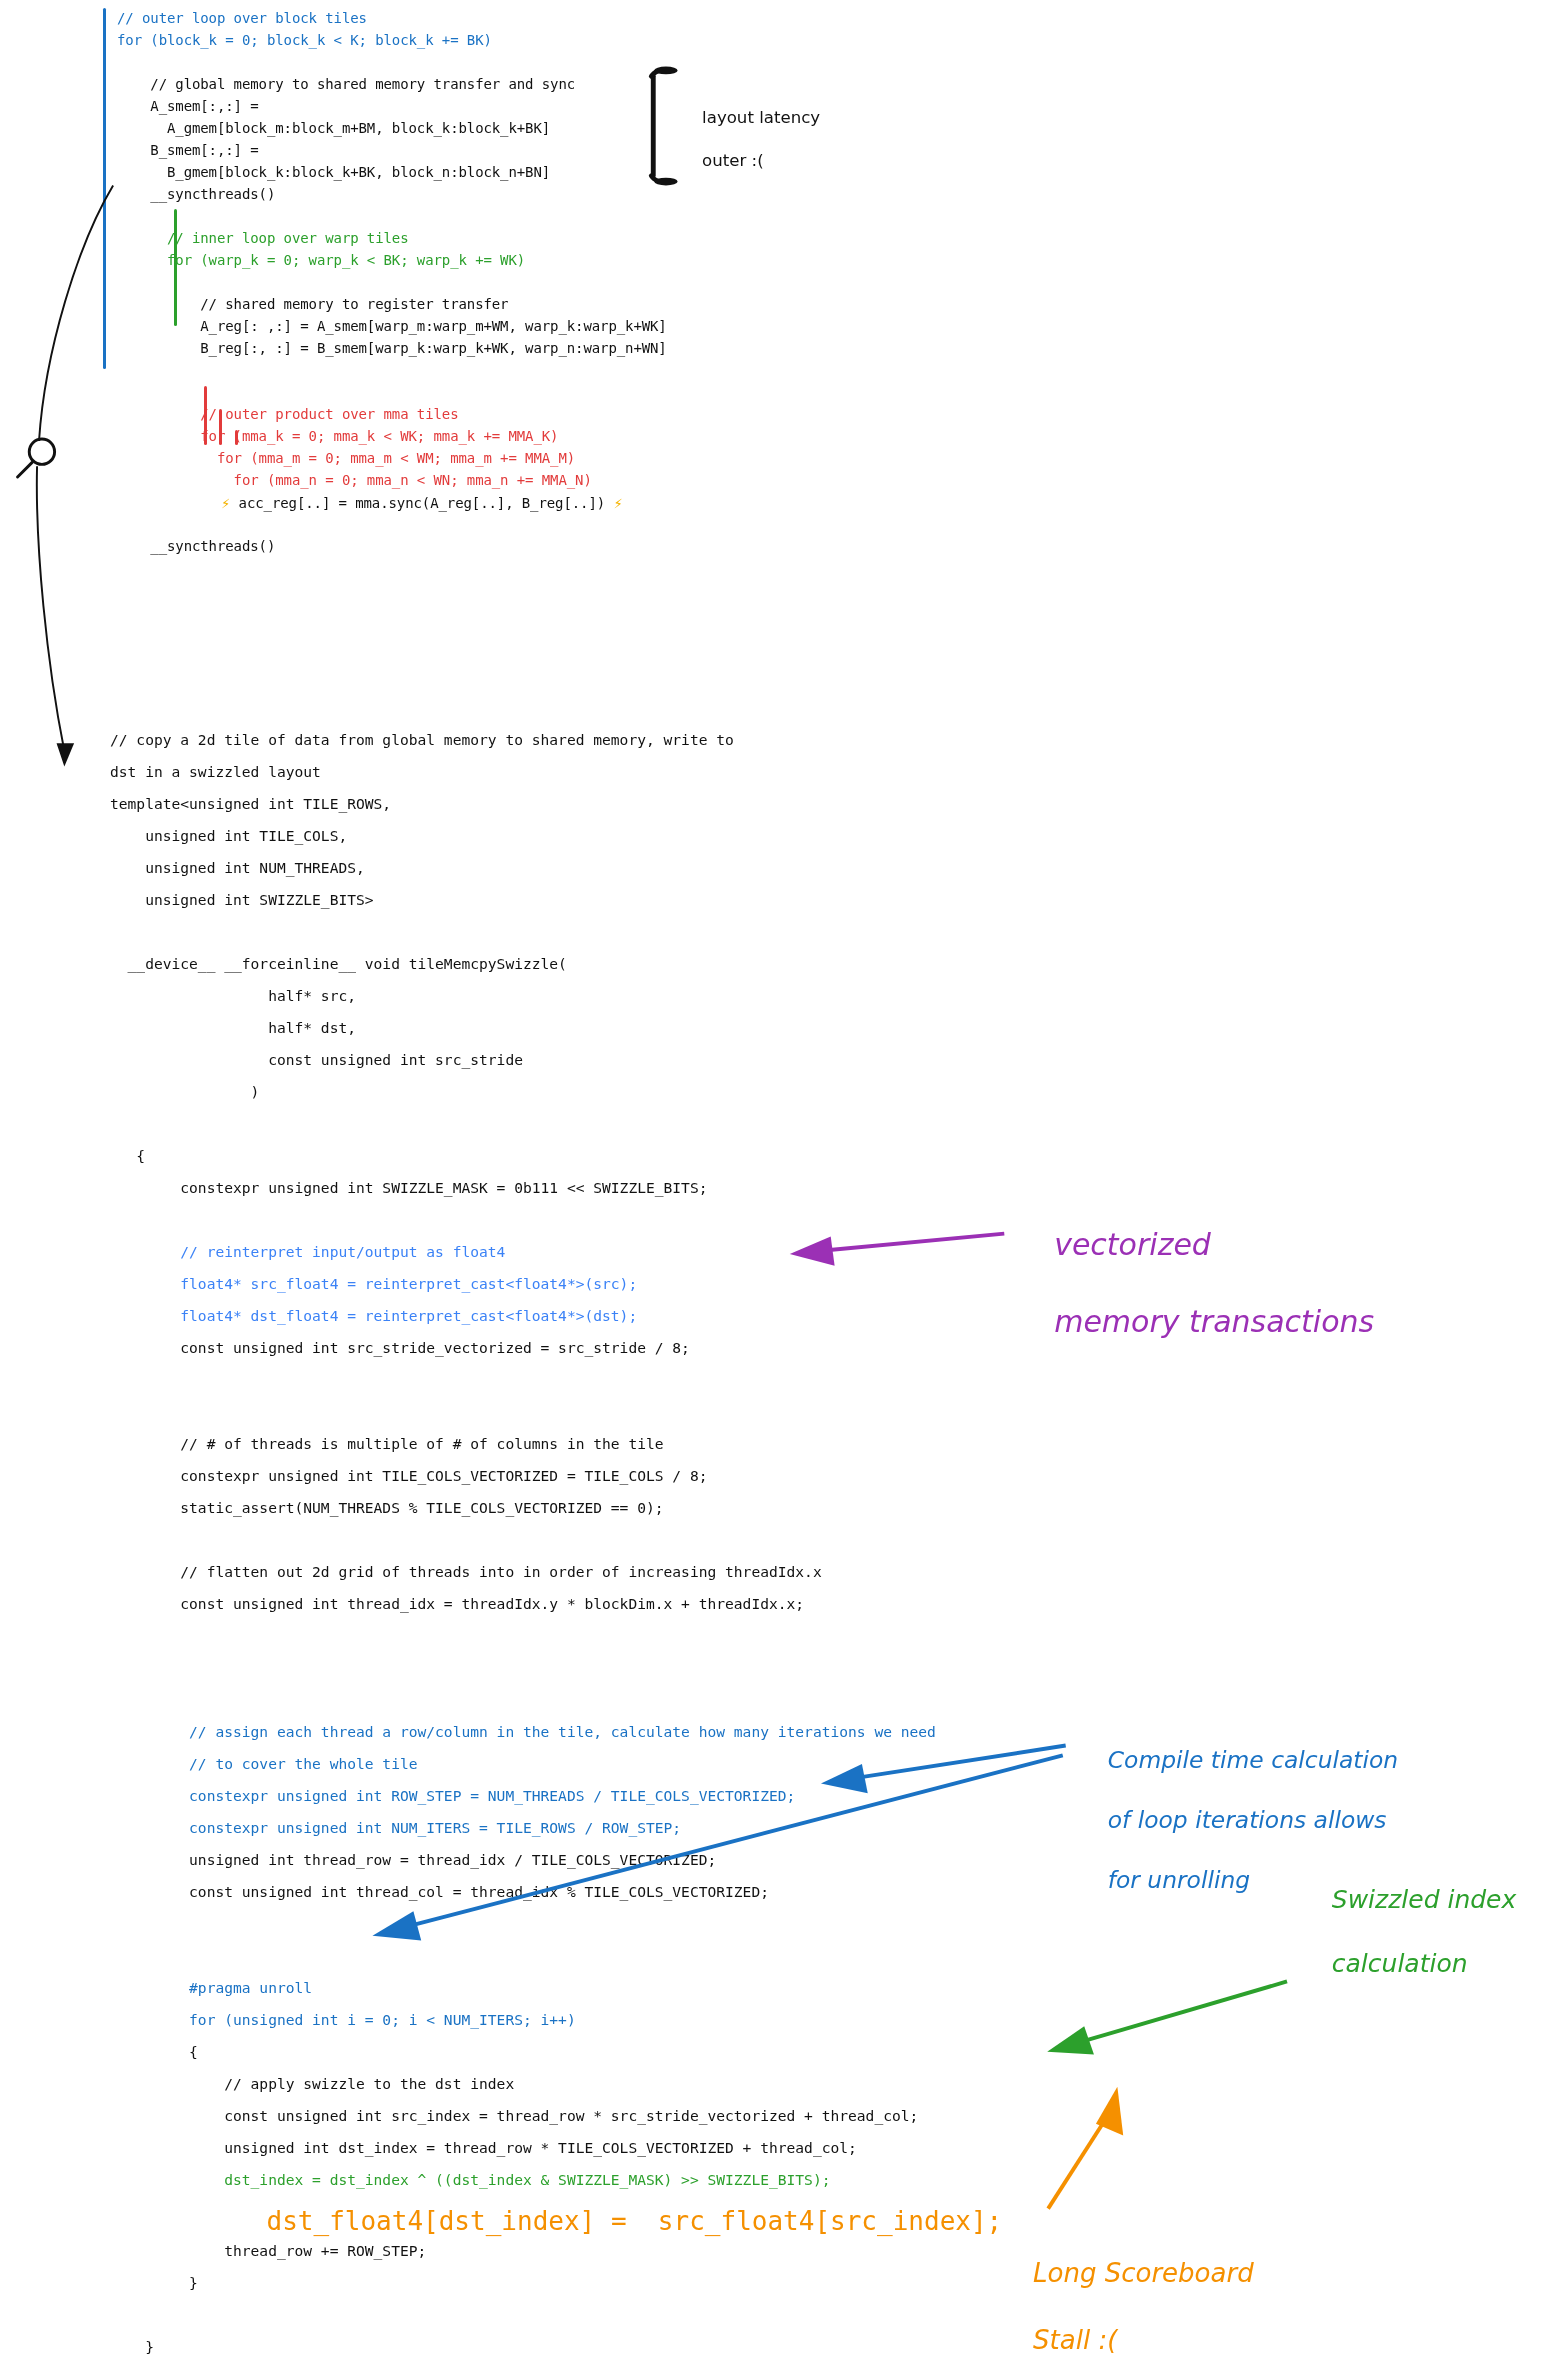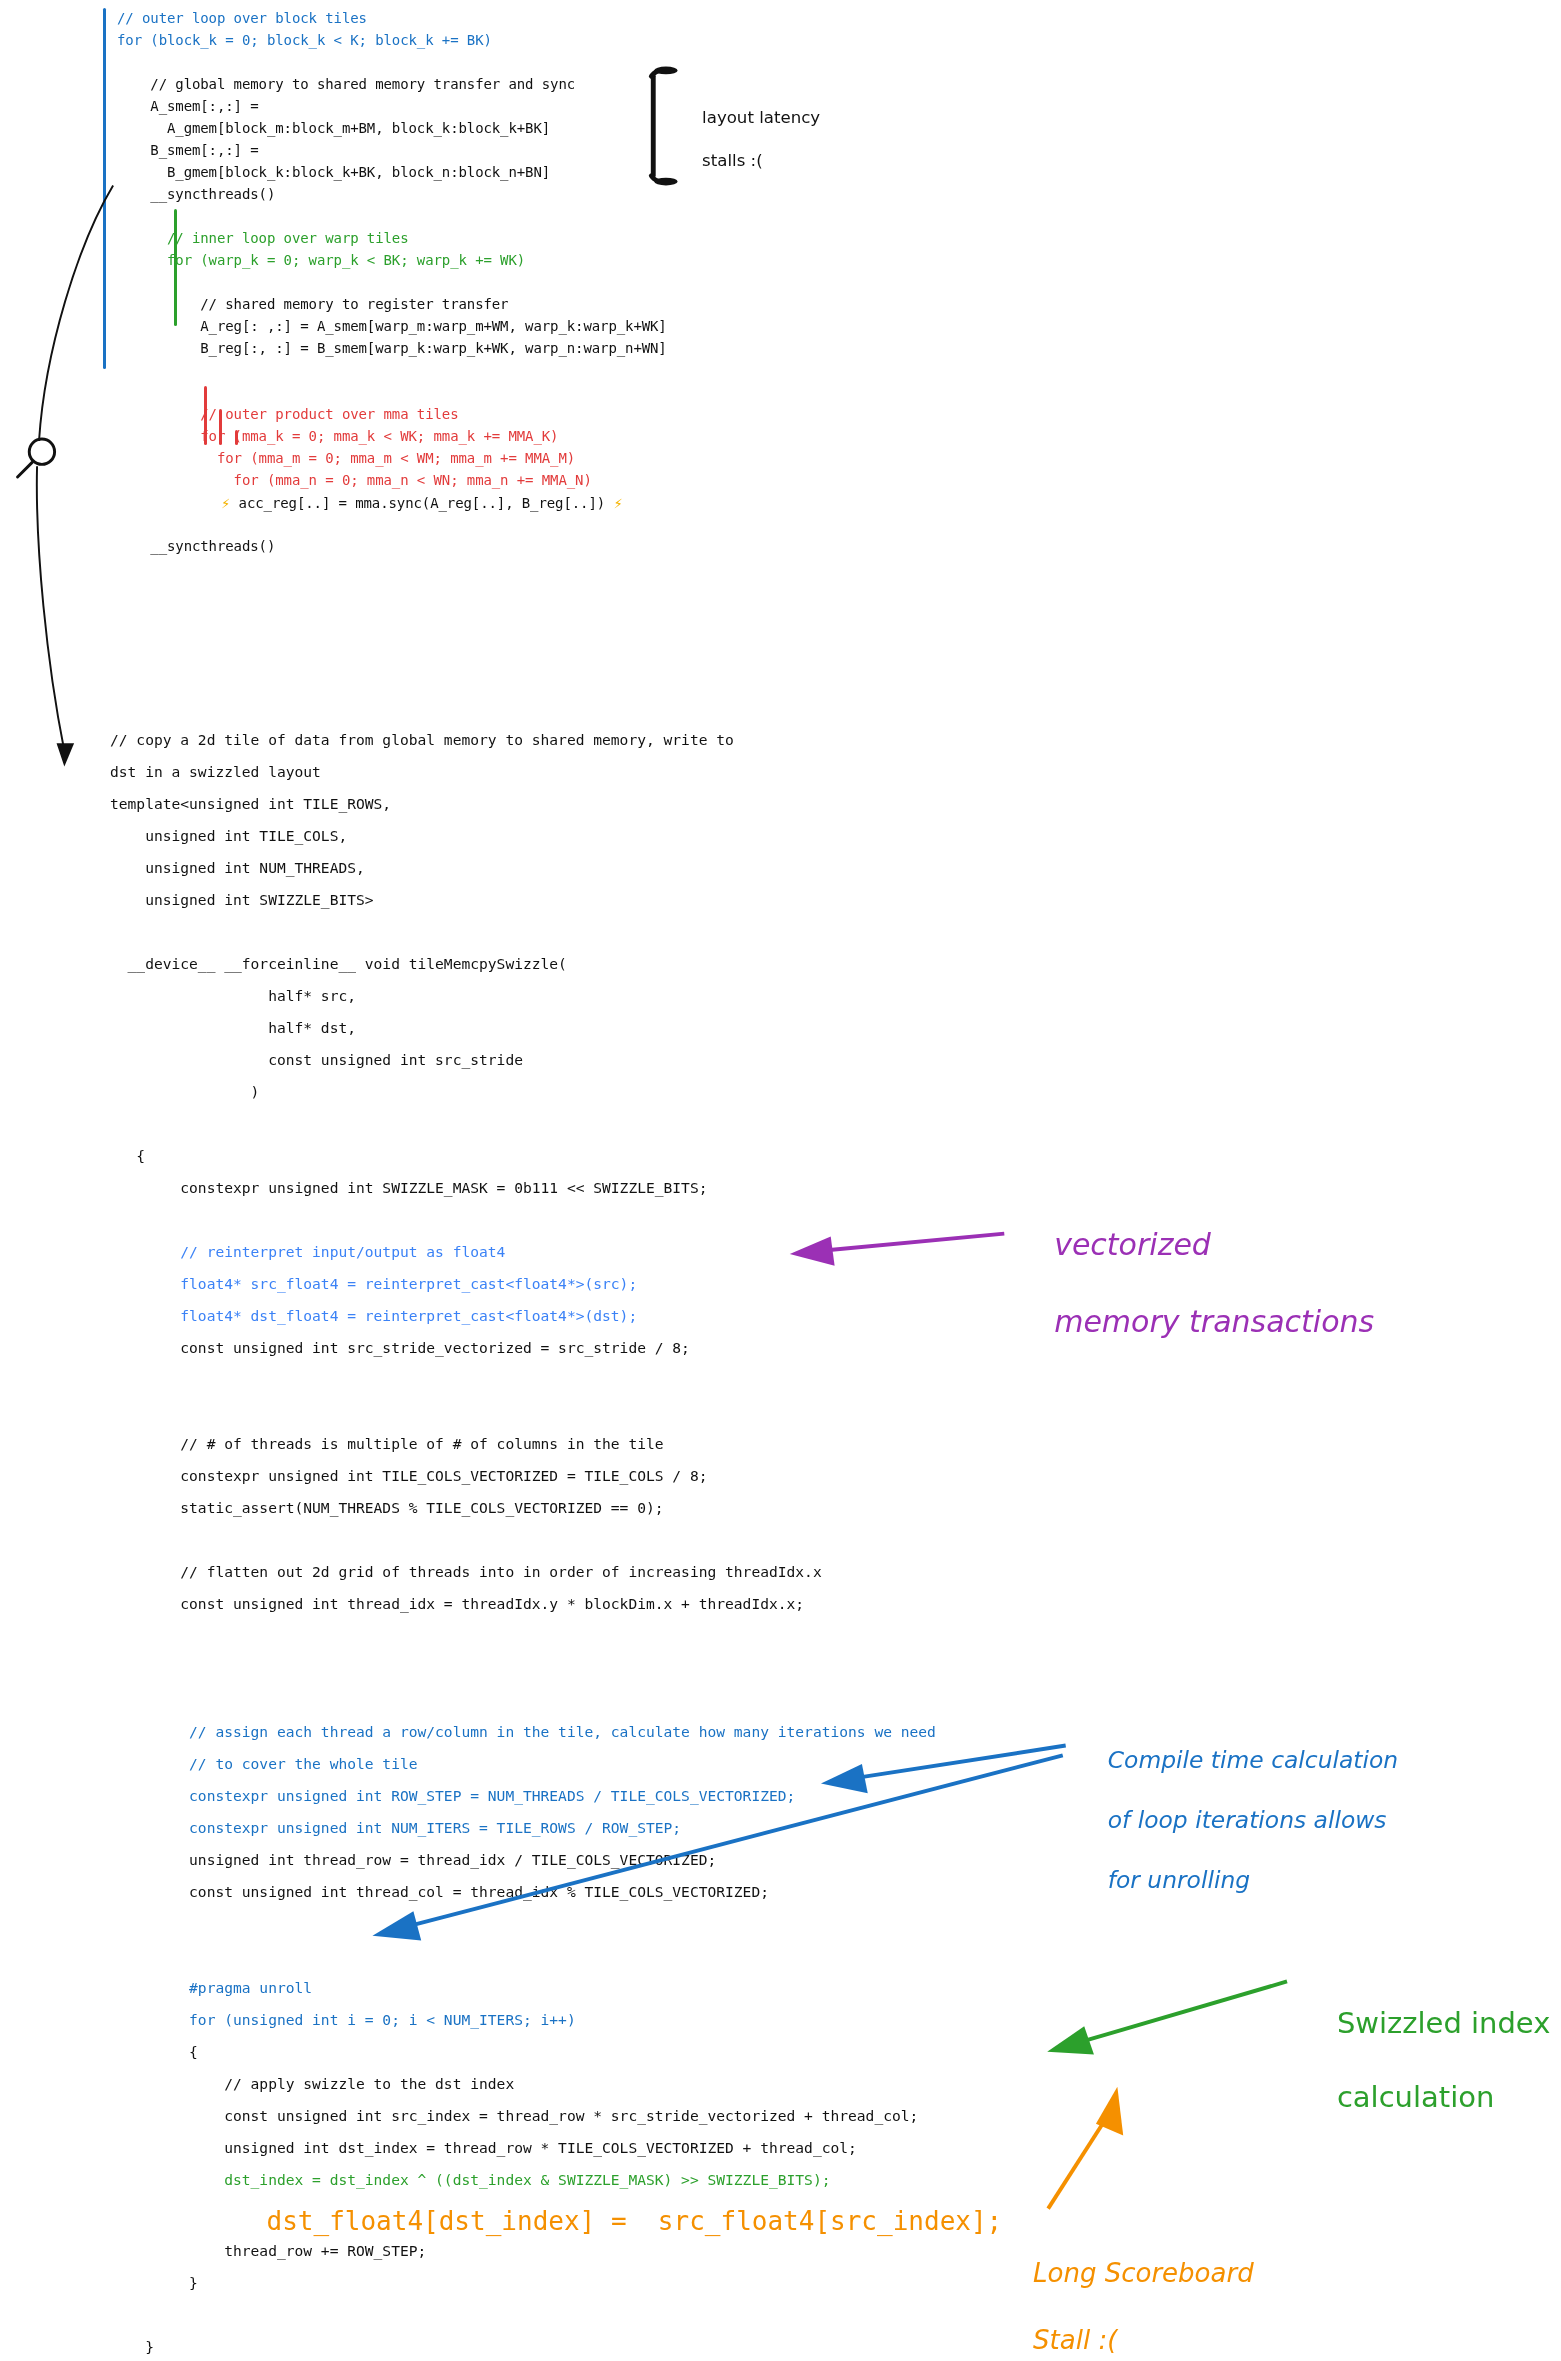--- a/index.html
+++ b/index.html
@@ -104,35 +104,35 @@
   <div class="vbar" style="left:204px; top:386px; height:59px; background:#e23b3b;"></div>
   <div class="vbar" style="left:219px; top:409px; height:36px; background:#e23b3b;"></div>
   <div class="vbar" style="left:235px; top:430px; height:14.6px; background:#e23b3b;"></div>
 
   <div class="code-block" id="pseudo"><div class="ln c-blue">// outer loop over block tiles</div><div class="ln c-blue">for (block_k = 0; block_k &lt; K; block_k += BK)</div><div class="ln c-black"></div><div class="ln c-black">    // global memory to shared memory transfer and sync</div><div class="ln c-black">    A_smem[:,:] =</div><div class="ln c-black">      A_gmem[block_m:block_m+BM, block_k:block_k+BK]</div><div class="ln c-black">    B_smem[:,:] =</div><div class="ln c-black">      B_gmem[block_k:block_k+BK, block_n:block_n+BN]</div><div class="ln c-black">    __syncthreads()</div><div class="ln c-black"></div><div class="ln c-green">      // inner loop over warp tiles</div><div class="ln c-green">      for (warp_k = 0; warp_k &lt; BK; warp_k += WK)</div><div class="ln c-black"></div><div class="ln c-black">          // shared memory to register transfer</div><div class="ln c-black">          A_reg[: ,:] = A_smem[warp_m:warp_m+WM, warp_k:warp_k+WK]</div><div class="ln c-black">          B_reg[:, :] = B_smem[warp_k:warp_k+WK, warp_n:warp_n+WN]</div><div class="ln c-black"></div><div class="ln c-black"></div><div class="ln c-red">          // outer product over mma tiles</div><div class="ln c-red">          for (mma_k = 0; mma_k &lt; WK; mma_k += MMA_K)</div><div class="ln c-red">            for (mma_m = 0; mma_m &lt; WM; mma_m += MMA_M)</div><div class="ln c-red">              for (mma_n = 0; mma_n &lt; WN; mma_n += MMA_N)</div><div class="ln c-black"><span class="lightning">            ⚡ </span><span class="c-black">acc_reg[..] = mma.sync(A_reg[..], B_reg[..])</span><span class="lightning"> ⚡</span></div><div class="ln c-black"></div><div class="ln c-black">    __syncthreads()</div></div>
 
   <div class="code-block" id="source"><div class="ln c-black">// copy a 2d tile of data from global memory to shared memory, write to</div><div class="ln c-black">dst in a swizzled layout</div><div class="ln c-black">template&lt;unsigned int TILE_ROWS,</div><div class="ln c-black">    unsigned int TILE_COLS,</div><div class="ln c-black">    unsigned int NUM_THREADS,</div><div class="ln c-black">    unsigned int SWIZZLE_BITS&gt;</div><div class="ln c-black"></div><div class="ln c-black">  __device__ __forceinline__ void tileMemcpySwizzle(</div><div class="ln c-black">                  half* src,</div><div class="ln c-black">                  half* dst,</div><div class="ln c-black">                  const unsigned int src_stride</div><div class="ln c-black">                )</div><div class="ln c-black"></div><div class="ln c-black">   {</div><div class="ln c-black">        constexpr unsigned int SWIZZLE_MASK = 0b111 &lt;&lt; SWIZZLE_BITS;</div><div class="ln c-black"></div><div class="ln c-purple">        // reinterpret input/output as float4</div><div class="ln c-purple">        float4* src_float4 = reinterpret_cast&lt;float4*&gt;(src);</div><div class="ln c-purple">        float4* dst_float4 = reinterpret_cast&lt;float4*&gt;(dst);</div><div class="ln c-black">        const unsigned int src_stride_vectorized = src_stride / 8;</div><div class="ln c-black"></div><div class="ln c-black"></div><div class="ln c-black">        // # of threads is multiple of # of columns in the tile</div><div class="ln c-black">        constexpr unsigned int TILE_COLS_VECTORIZED = TILE_COLS / 8;</div><div class="ln c-black">        static_assert(NUM_THREADS % TILE_COLS_VECTORIZED == 0);</div><div class="ln c-black"></div><div class="ln c-black">        // flatten out 2d grid of threads into in order of increasing threadIdx.x</div><div class="ln c-black">        const unsigned int thread_idx = threadIdx.y * blockDim.x + threadIdx.x;</div><div class="ln c-black"></div><div class="ln c-black"></div><div class="ln c-black"></div><div class="ln c-blue">         // assign each thread a row/column in the tile, calculate how many iterations we need</div><div class="ln c-blue">         // to cover the whole tile</div><div class="ln c-blue">         constexpr unsigned int ROW_STEP = NUM_THREADS / TILE_COLS_VECTORIZED;</div><div class="ln c-blue">         constexpr unsigned int NUM_ITERS = TILE_ROWS / ROW_STEP;</div><div class="ln c-black">         unsigned int thread_row = thread_idx / TILE_COLS_VECTORIZED;</div><div class="ln c-black">         const unsigned int thread_col = thread_idx % TILE_COLS_VECTORIZED;</div><div class="ln c-black"></div><div class="ln c-black"></div><div class="ln c-blue">         #pragma unroll</div><div class="ln c-blue">         for (unsigned int i = 0; i &lt; NUM_ITERS; i++)</div><div class="ln c-black">         {</div><div class="ln c-black">             // apply swizzle to the dst index</div><div class="ln c-black">             const unsigned int src_index = thread_row * src_stride_vectorized + thread_col;</div><div class="ln c-black">             unsigned int dst_index = thread_row * TILE_COLS_VECTORIZED + thread_col;</div><div class="ln c-green">             dst_index = dst_index ^ ((dst_index &amp; SWIZZLE_MASK) &gt;&gt; SWIZZLE_BITS);</div><div class="ln" style="height: 39px;"><span class="big-orange">          dst_float4[dst_index] =  src_float4[src_index];</span></div><div class="ln c-black">             thread_row += ROW_STEP;</div><div class="ln c-black">         }</div><div class="ln c-black"></div><div class="ln c-black">    }</div></div>
 
   <div class="annot annot-plain" style="left:681px; top:86px; font-size:16.6px; color:#111;">
     <span>layout latency</span><br>
-    <span>stalls :(</span>
+    <span>outer :(</span>
   </div>
 
   <div class="annot" style="left:1016px; top:1188px; font-size:30px; color:#9b30b5; font-style:italic;">
     <span>vectorized</span><br>
     <span>memory transactions</span>
   </div>
 
   <div class="annot" style="left:1078px; top:1716px; font-size:23.4px; color:#1a72c4; font-style:italic;">
     <span>Compile time calculation</span><br>
     <span>of loop iterations allows</span><br>
     <span>for unrolling</span>
   </div>
 
-  <div class="annot" style="left:1300px; top:1968px; font-size:29px; color:#2ca02c; ">
+  <div class="annot" style="left:1300px; top:1852px; font-size:25px; color:#2ca02c; font-style:italic;">
     <span>Swizzled index</span><br>
     <span>calculation</span>
   </div>
 
   <div class="annot" style="left:1000px; top:2224px; font-size:26px; color:#f59000; font-style:italic;">
     <span>Long Scoreboard</span><br>
     <span>Stall :(</span>
   </div>
 
   <svg class="overlay" viewBox="0 0 1601 2421">

